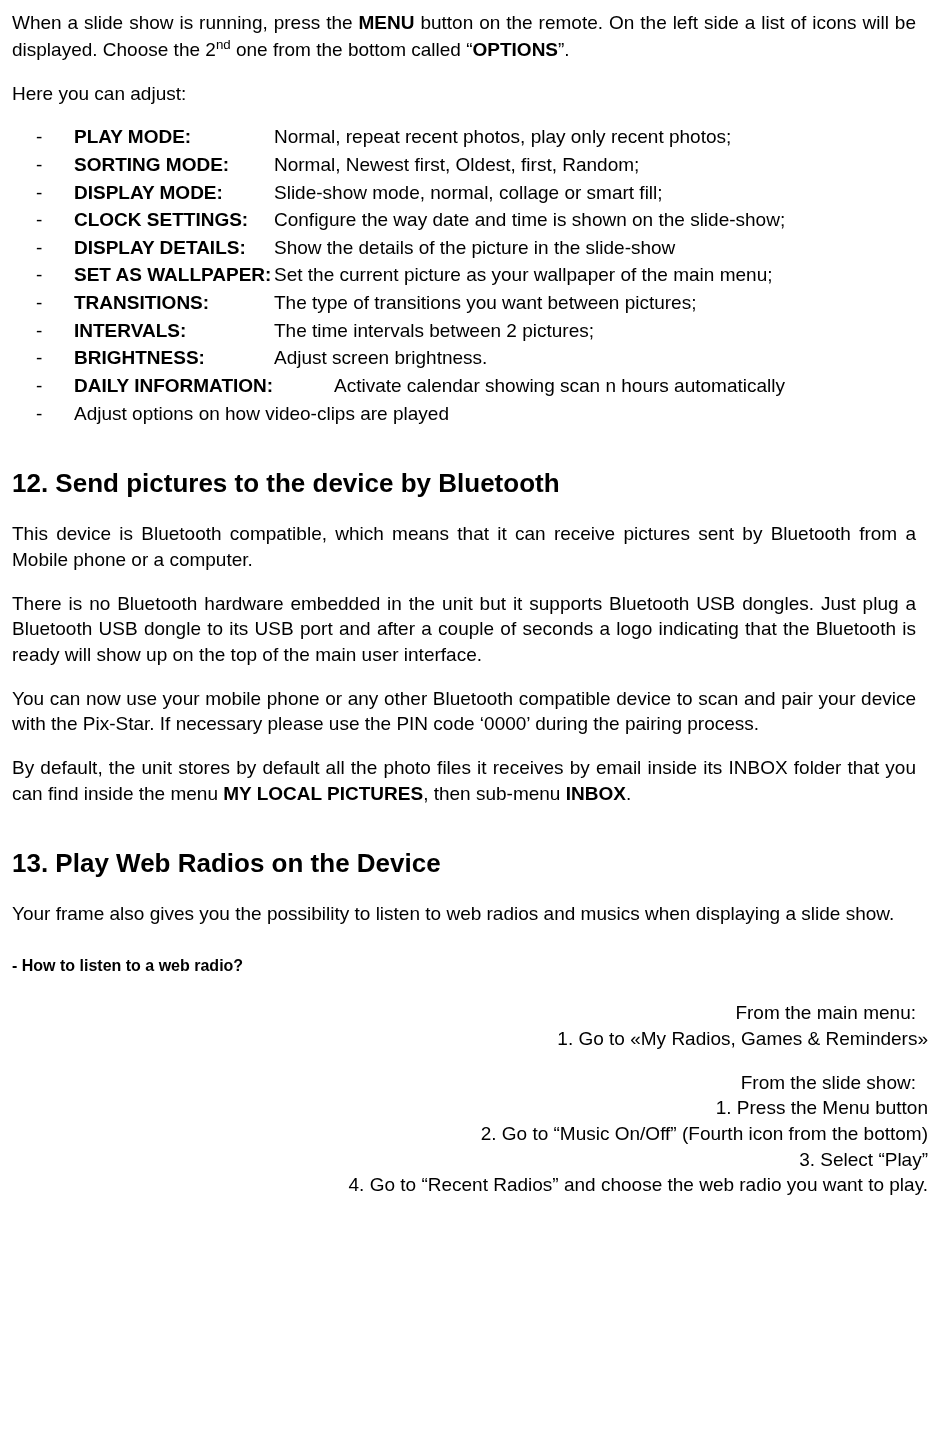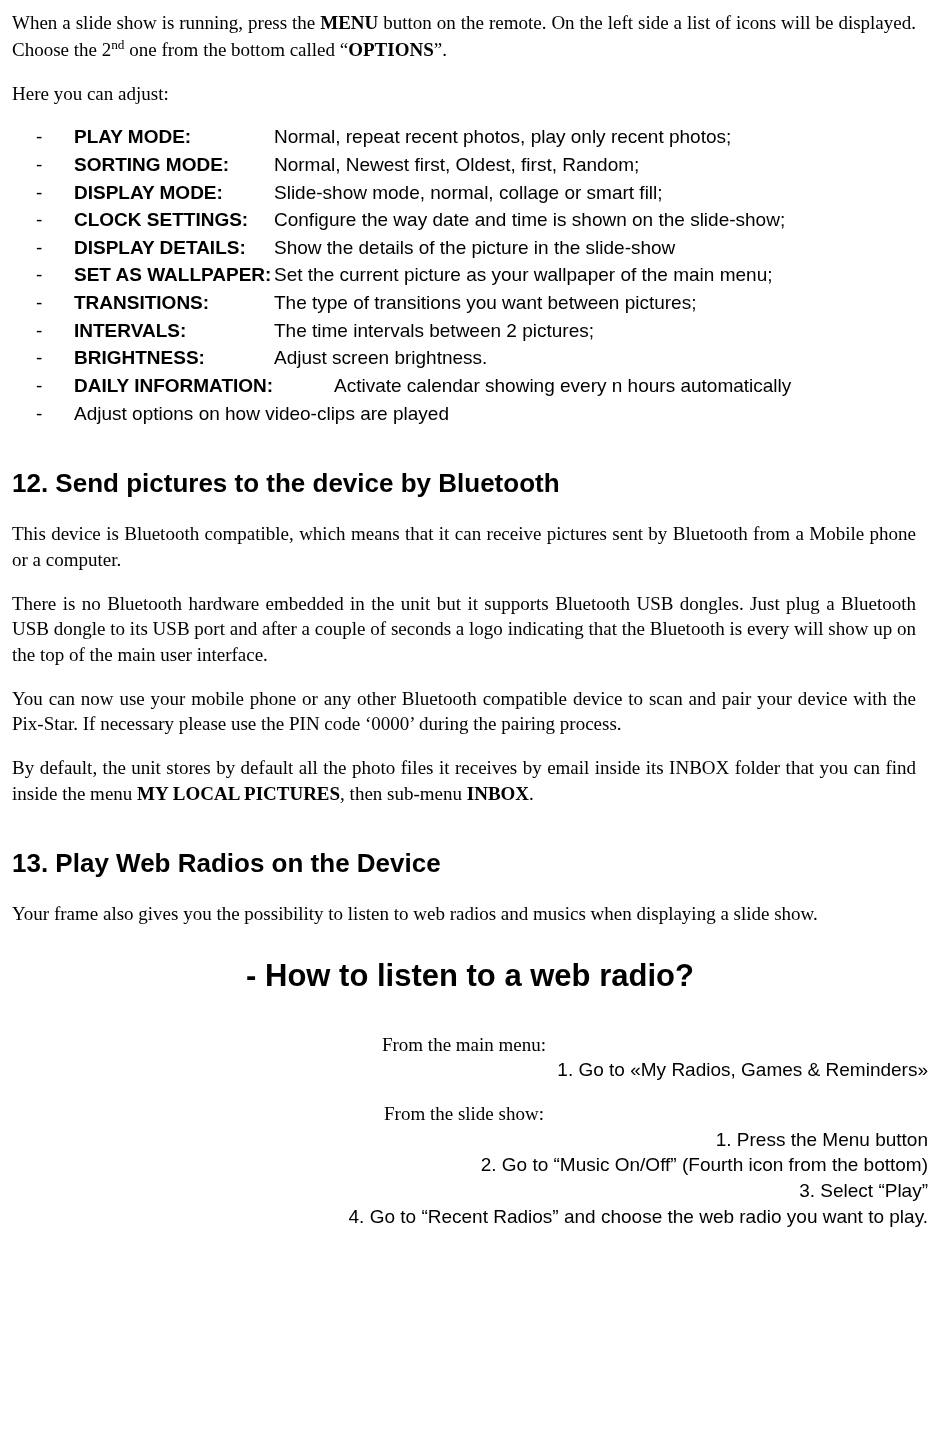--- a/index.html
+++ b/index.html
@@ -7,21 +7,20 @@
     font-size: 19px;
     color: #000;
     margin: 0;
     padding: 10px 12px 40px 12px;
     width: 916px;
     line-height: 1.35;
     text-align: justify;
   }
   p {
     margin: 0 12px 18px 0;
-    font-family: Liberation Serif, serif;
   }
   .intro {
     margin-bottom: 18px;
   }
   .adjust-intro {
     margin-bottom: 18px;
     text-align: left;
   }
   .options-row {
     display: flex;
@@ -47,33 +46,33 @@
     flex: 1;
   }
   h2 {
     font-weight: bold;
     font-size: 26px;
     margin: 40px 0 20px 0;
     text-align: left;
   }
   h3 {
     font-weight: bold;
-    font-size: 31px;
-    margin: 28px 0 35px 0;
-    text-align: center;
+    font-size: 16px;
+    margin: 28px 0 24px 0;
+    text-align: left;
   }
   .steps {
     text-align: right;
     margin-bottom: 18px;
   }
   .step {
     padding-left: 62px;
   }
   .list-lead {
-    text-align: center;
+    text-align: right;
     margin-bottom: 0;
   }
   b { font-weight: bold; }
   sup { font-size: 0.7em; vertical-align: super; }
 </style>
 </head>
 <body>
 
 <p class="intro">
   <span>When a slide show is running, press the </span><b>MENU</b><span> button on the remote. On the left side a list of icons will be displayed. Choose the 2</span><sup>nd</sup><span> one from the bottom called “</span><b>OPTIONS</b><span>”.</span>
@@ -123,32 +122,32 @@
       <div class="desc">The time intervals between 2 pictures;</div>
     </div>
     <div class="options-row">
       <div class="dash">-</div>
       <div class="label">BRIGHTNESS:</div>
       <div class="desc">Adjust screen brightness.</div>
     </div>
     <div class="options-row">
       <div class="dash">-</div>
       <div class="label-wide">DAILY INFORMATION:</div>
-      <div class="desc">Activate calendar showing every n hours automatically</div>
+      <div class="desc">Activate calendar showing scan n hours automatically</div>
     </div>
     <div class="options-row">
       <div class="dash">-</div>
       <div class="desc">Adjust options on how video-clips are played</div>
     </div>
   </div>
 
 <h2>12. Send pictures to the device by Bluetooth</h2>
 
 <p>This device is Bluetooth compatible, which means that it can receive pictures sent by Bluetooth from a Mobile phone or a computer.</p>
-<p>There is no Bluetooth hardware embedded in the unit but it supports Bluetooth USB dongles. Just plug a Bluetooth USB dongle to its USB port and after a couple of seconds a logo indicating that the Bluetooth is every will show up on the top of the main user interface.</p>
+<p>There is no Bluetooth hardware embedded in the unit but it supports Bluetooth USB dongles. Just plug a Bluetooth USB dongle to its USB port and after a couple of seconds a logo indicating that the Bluetooth is ready will show up on the top of the main user interface.</p>
 <p>You can now use your mobile phone or any other Bluetooth compatible device to scan and pair your device with the Pix-Star. If necessary please use the PIN code ‘0000’ during the pairing process.</p>
 <p>
   <span>By default, the unit stores by default all the photo files it receives by email inside its INBOX folder that you can find inside the menu </span><b>MY LOCAL PICTURES</b><span>, then sub-menu </span><b>INBOX</b><span>.</span>
 </p>
 
 <h2>13. Play Web Radios on the Device</h2>
 
 <p>Your frame also gives you the possibility to listen to web radios and musics when displaying a slide show.</p>
 
 <h3>- How to listen to a web radio?</h3>

